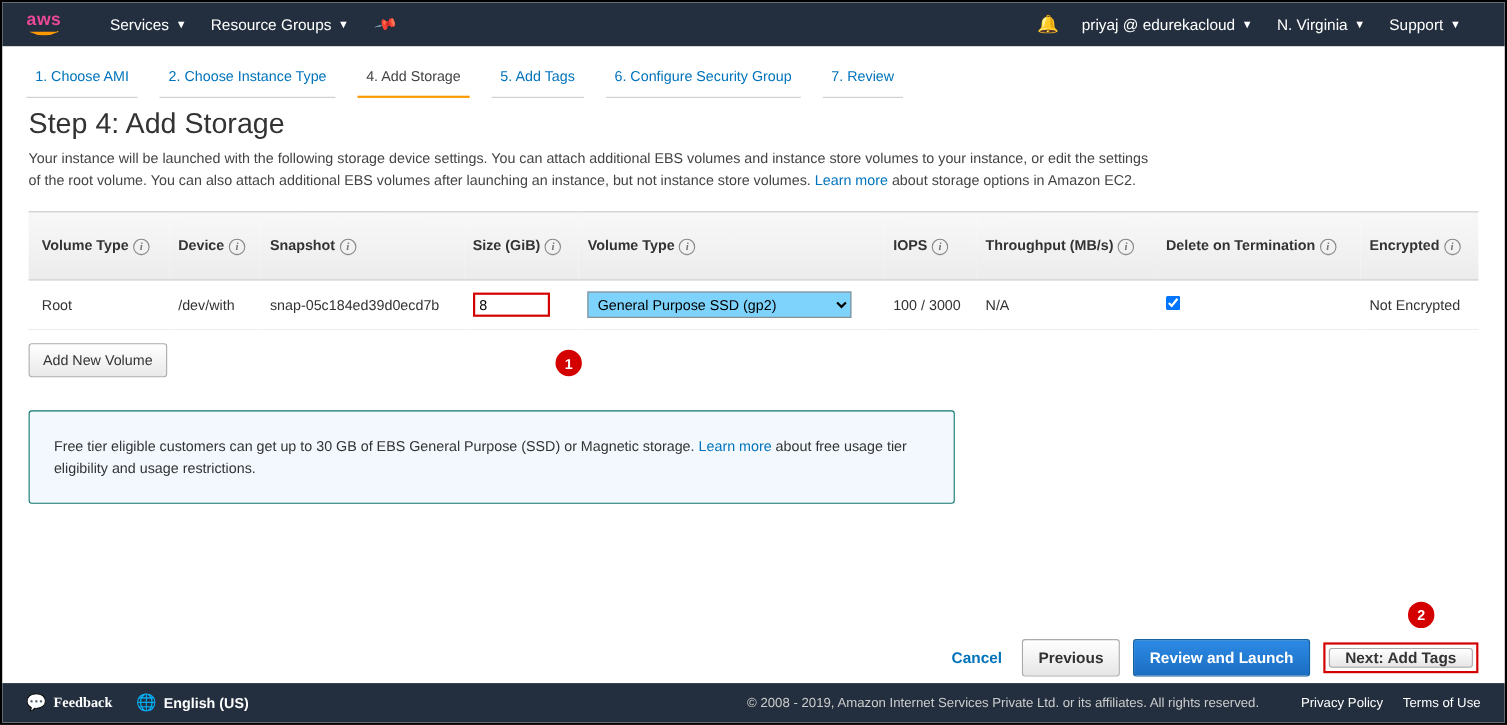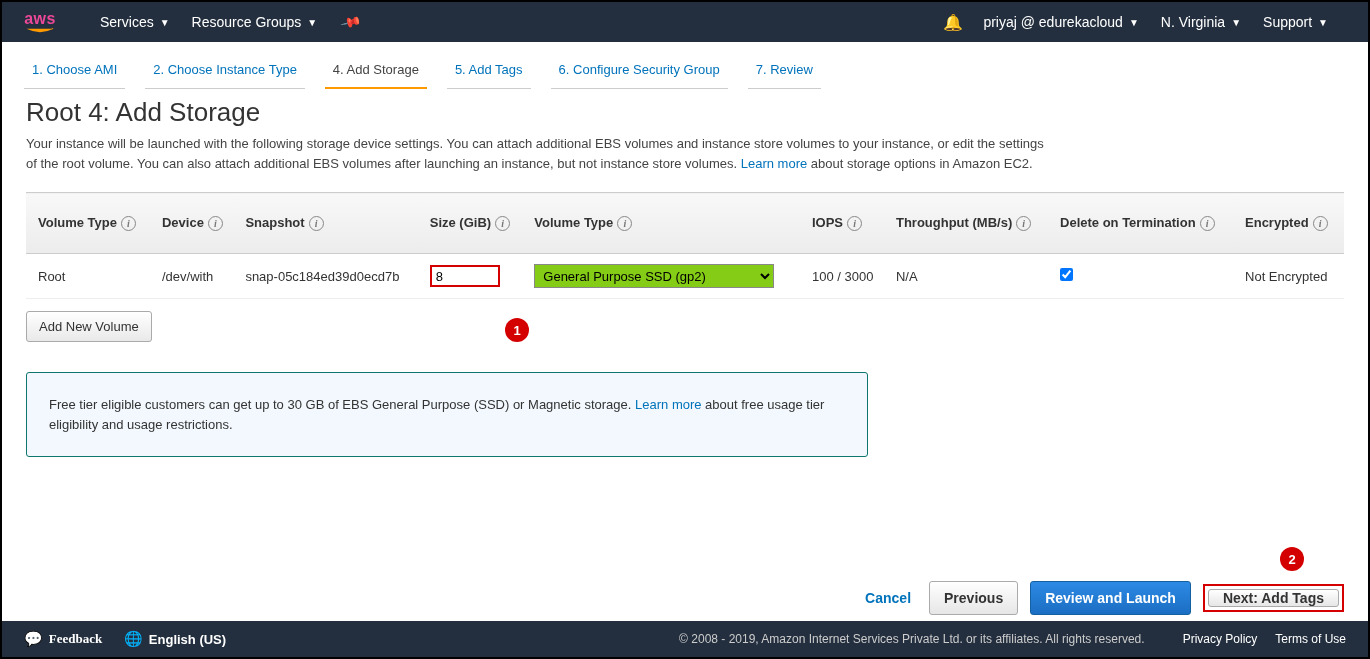--- a/index.html
+++ b/index.html
@@ -28,21 +28,21 @@
   .step-desc a { color:#0073bb; text-decoration:none; }
 
   
   .storage-table { width:100%; border-collapse:collapse; margin-top:18px; }
   .storage-table thead th { background: linear-gradient(#f8f8f8,#ececec); border-top:1px solid #ccc; border-bottom:1px solid #ccc; padding:22px 8px; text-align:left; font-weight:bold; font-size:13px; color:#333; }
   .storage-table thead th:first-child{ padding-left:12px;}
   .storage-table tbody td { padding:10px 8px; font-size:13px; border-bottom:1px solid #eee; vertical-align:middle;}
   .storage-table tbody td:first-child{ padding-left:12px;}
   .info-icon { display:inline-block; width:15px; height:15px; border:1px solid #888; border-radius:50%; font-size:10px; line-height:13px; text-align:center; color:#777; margin-left:4px; cursor:pointer; font-family:Georgia,serif; font-style:italic;}
   .size-input { width:70px; height:22px; border:2px solid #d40000; padding:1px 4px; font-size:13px; }
-  .voltype-select { width:240px; height:24px; border:1px solid #888; background:#84cc16; font-size:13px; padding:2px 4px;}
+  .voltype-select { width:240px; height:24px; border:1px solid #888; background:#7dd3fc; font-size:13px; padding:2px 4px;}
   .add-volume-btn { margin-top:12px; padding:7px 12px; font-size:13px; border:1px solid #aaa; background:linear-gradient(#fff,#e9e9e9); border-radius:3px; cursor:pointer; color:#333;}
 
   
   .info-box { margin-top:30px; border:1px solid #0f766e; background:#f2f8fd; border-radius:3px; padding:22px 22px; width:842px; font-size:13px; color:#333; line-height:1.5;}
   .info-box a { color:#0073bb; text-decoration:none; }
 
   
   .action-bar { position:absolute; bottom:42px; right:24px; display:flex; align-items:center; gap:12px;}
   .cancel-link { color:#0073bb; font-weight:bold; cursor:pointer; font-size:14px; margin-right:6px;}
   .btn { padding:8px 14px; font-size:14px; border-radius:3px; cursor:pointer; border:1px solid #aaa; background:linear-gradient(#fff,#e6e6e6); color:#333; font-weight:bold;}
@@ -99,21 +99,21 @@
 <div class="wizard-tabs">
   <div class="wizard-tab">1. Choose AMI</div>
   <div class="wizard-tab">2. Choose Instance Type</div>
   <div class="wizard-tab active">4. Add Storage</div>
   <div class="wizard-tab">5. Add Tags</div>
   <div class="wizard-tab">6. Configure Security Group</div>
   <div class="wizard-tab">7. Review</div>
 </div>
 
 <div class="content">
-  <h1 class="step-title">Root 4: Add Storage</h1>
+  <h1 class="step-title">Step 4: Add Storage</h1>
   <p class="step-desc">
     <span>Your instance will be launched with the following storage device settings. You can attach additional EBS volumes and instance store volumes to your instance, or edit the settings of the root volume. You can also attach additional EBS volumes after launching an instance, but not instance store volumes. </span><a href="#">Learn more</a><span> about storage options in Amazon EC2.</span>
   </p>
 
   <table class="storage-table">
     <thead>
       <tr>
         <th><span>Volume Type</span><span class="info-icon">i</span></th>
         <th><span>Device</span><span class="info-icon">i</span></th>
         <th><span>Snapshot</span><span class="info-icon">i</span></th>

